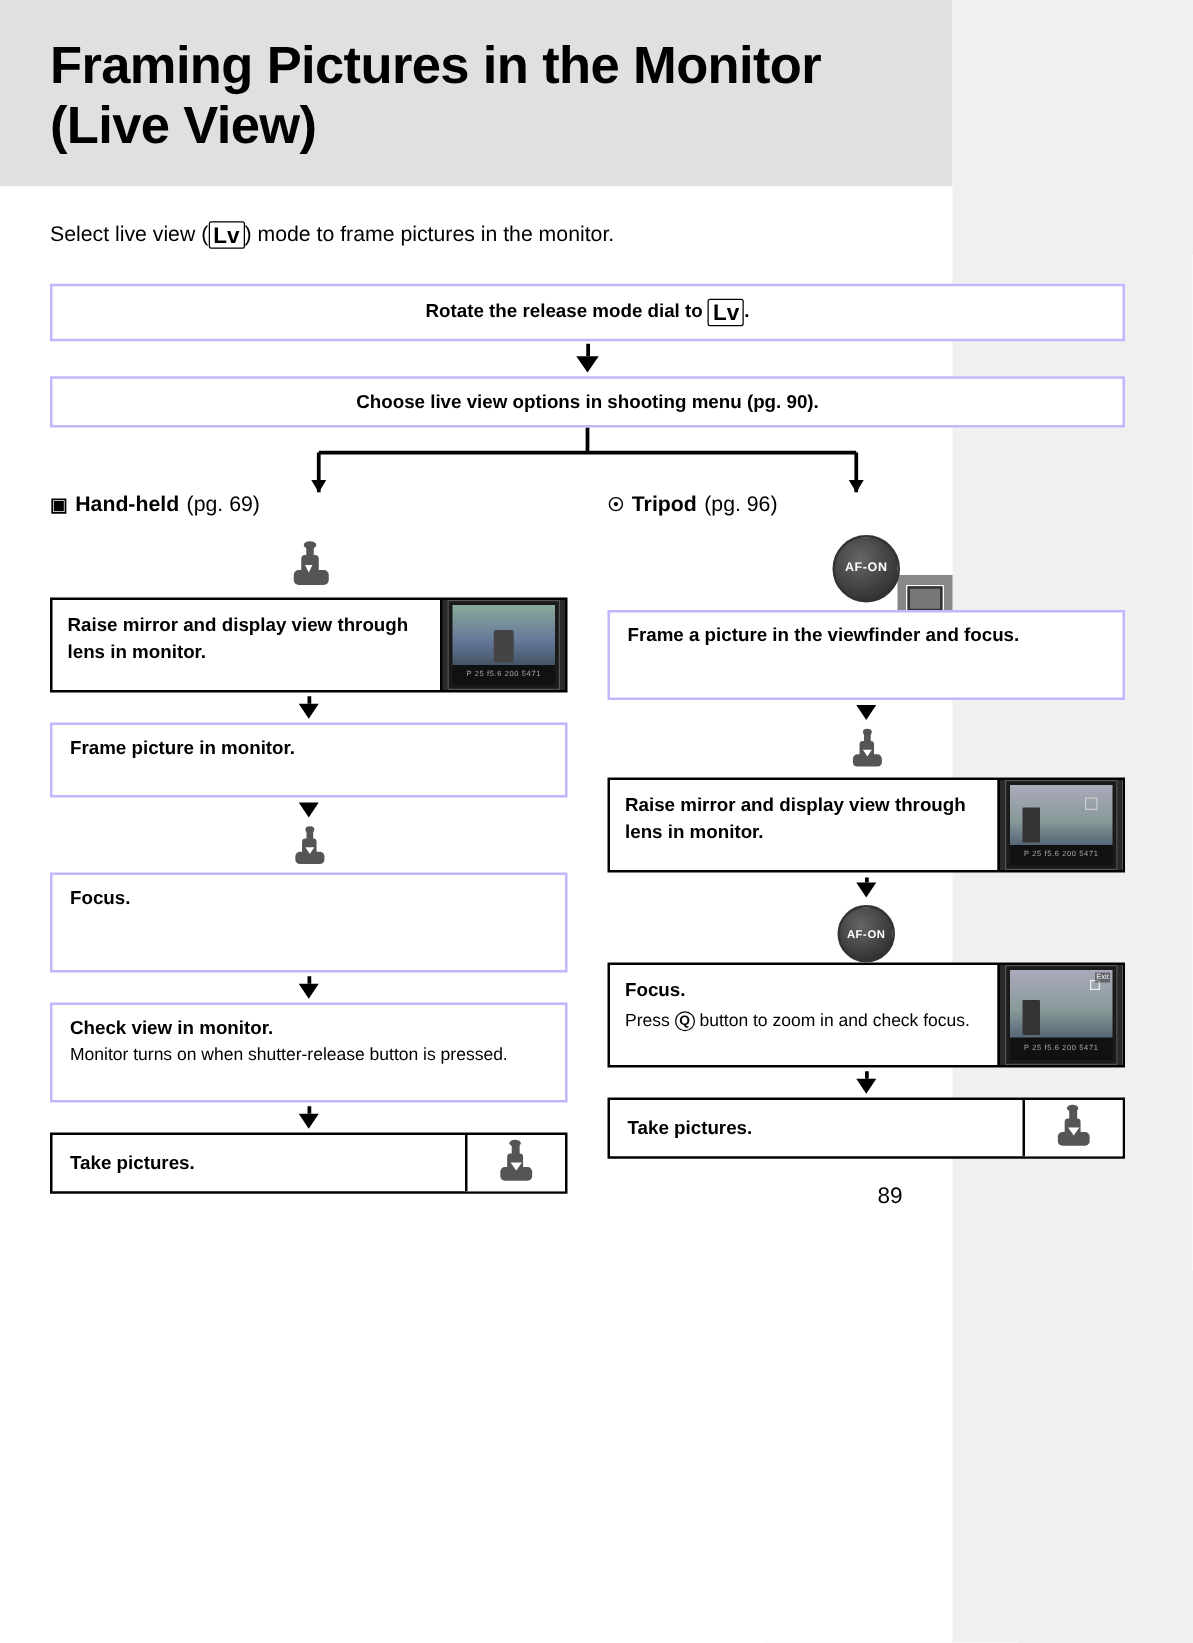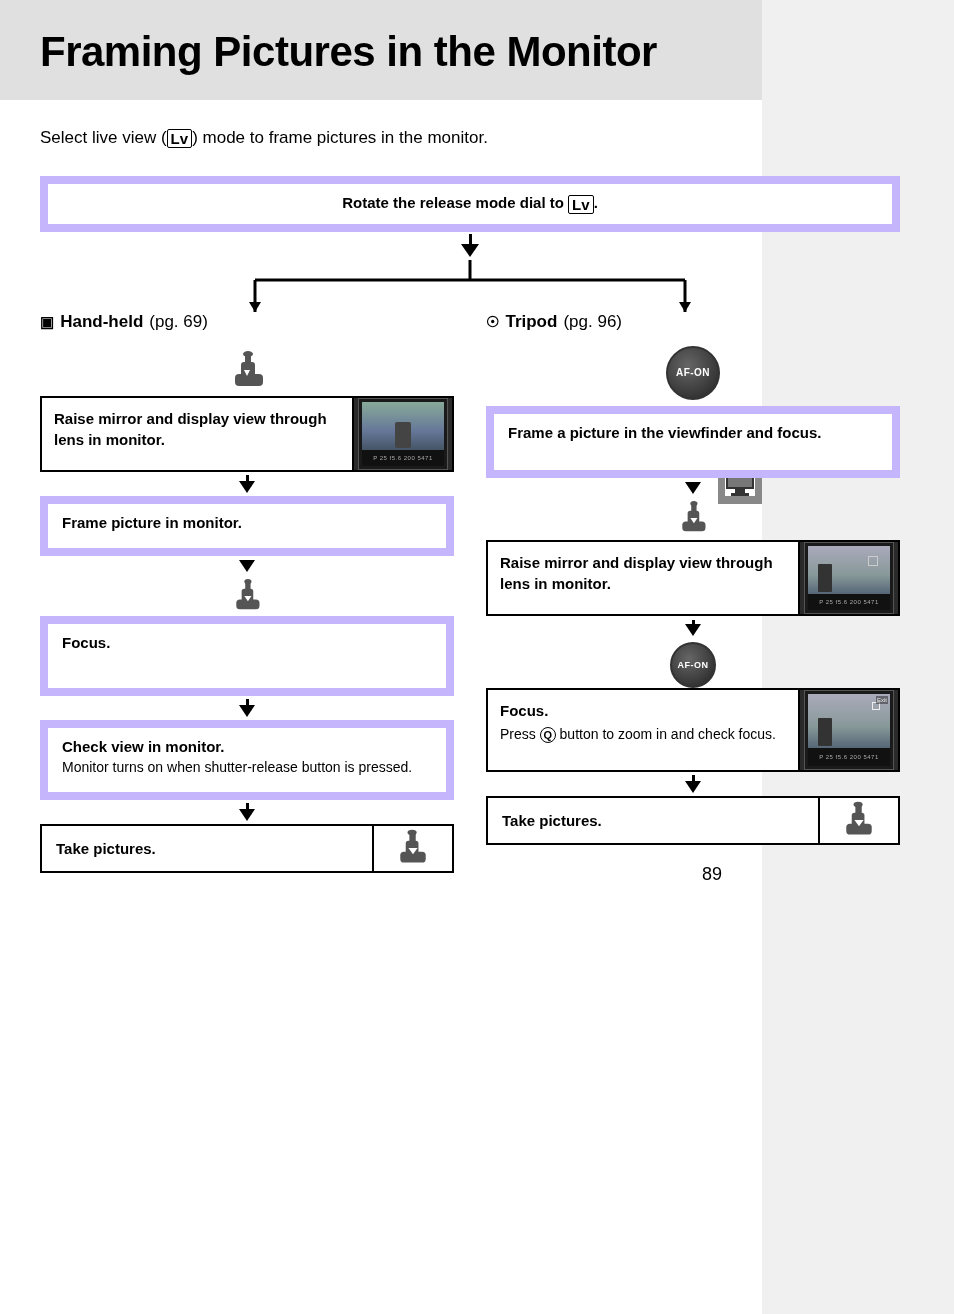--- a/index.html
+++ b/index.html
@@ -36,36 +36,36 @@
     }
     .intro-text {
       font-size: 17px;
       color: #000;
       margin-bottom: 28px;
     }
     .lv-icon {
       display: inline-block;
       border: 1.5px solid #000;
       padding: 1px 3px;
-      font-size: 15px;
+      font-size: 18px;
       font-weight: bold;
       line-height: 1;
       vertical-align: middle;
       border-radius: 2px;
     }
 
     
     .flowchart {
       position: relative;
       width: 860px;
     }
 
     
     .flow-box {
-      border: 8px solid #c4b5fd;
+      border: 2px solid #c4b5fd;
       background: white;
       padding: 10px 16px;
       font-size: 15px;
       font-weight: bold;
       text-align: center;
       position: relative;
     }
     .flow-box.wide {
       width: 100%;
     }
@@ -203,20 +203,21 @@
     }
   </style>
 </head>
 <body>
 
 <div class="page">
 
   <div class="header-section">
     <div class="page-title">
       <span>Framing Pictures in the Monitor</span><br>
+      <span>(Live View)</span>
     </div>
   </div>
 
   <div class="tab-icon">
     <div class="tab-icon-inner">
       <div style="position:relative;">
         <div style="width:28px;height:20px;border:2.5px solid #333;background:#777;"></div>
         <div style="width:10px;height:4px;background:#333;margin:0 auto;"></div>
         <div style="width:18px;height:3px;background:#333;margin:0 auto;"></div>
       </div>
@@ -235,20 +236,23 @@
         <span>Rotate the release mode dial to </span><span class="lv-icon">Lv</span><span>.</span>
       </div>
 
       <div style="display:flex;justify-content:center;height:28px;align-items:center;">
         <div style="display:flex;flex-direction:column;align-items:center;">
           <div style="width:3px;height:10px;background:#000;"></div>
           <div style="width:0;height:0;border-left:9px solid transparent;border-right:9px solid transparent;border-top:13px solid #000;"></div>
         </div>
       </div>
 
+      <div class="flow-box wide">
+        <span>Choose live view options in shooting menu (pg. 90).</span>
+      </div>
 
       <div style="width:100%;height:52px;position:relative;">
         <svg width="860" height="52" viewBox="0 0 860 52">
 
           <line x1="430" y1="0" x2="430" y2="20" stroke="black" stroke-width="3"></line>
 
           <line x1="215" y1="20" x2="645" y2="20" stroke="black" stroke-width="3"></line>
 
           <line x1="215" y1="20" x2="215" y2="52" stroke="black" stroke-width="3"></line>
 

